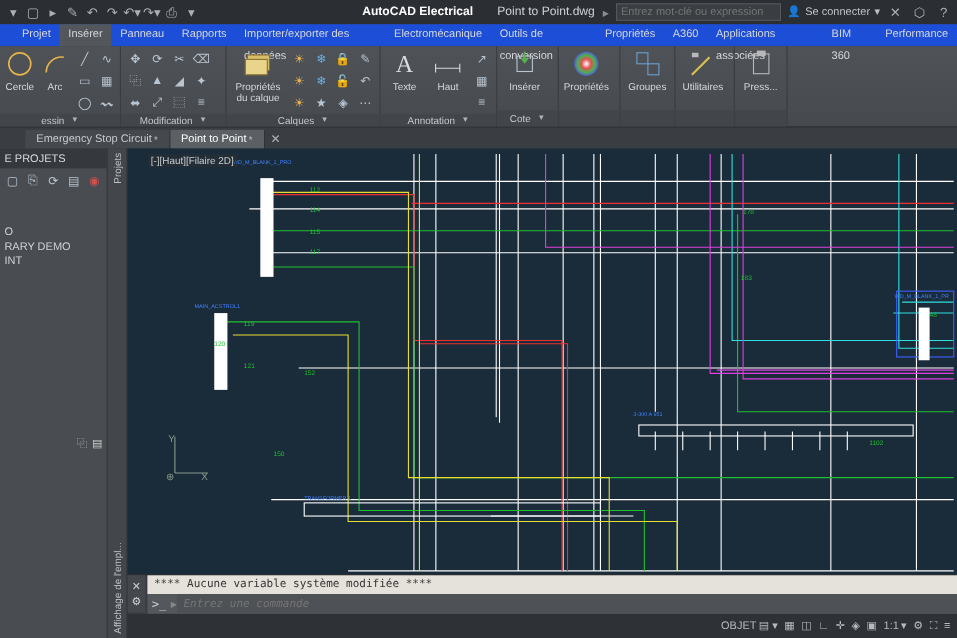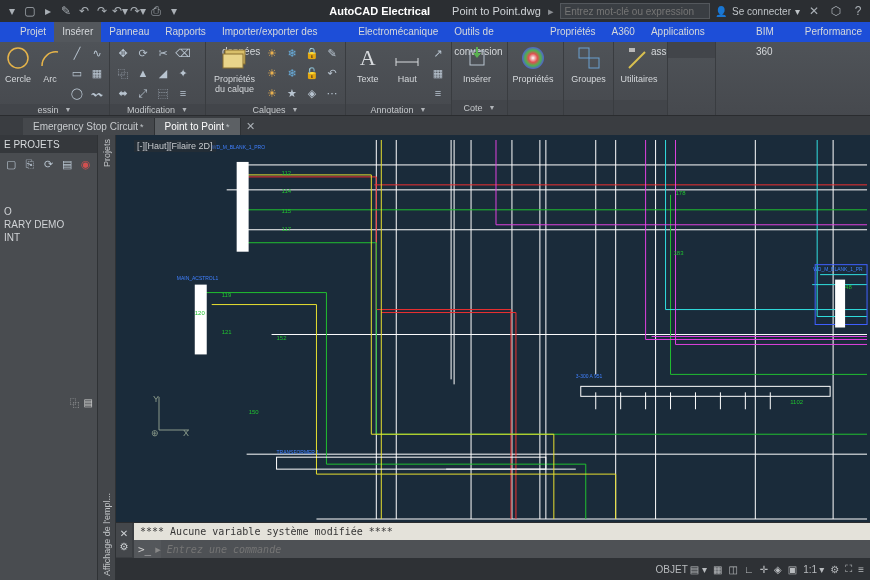--- a/index.html
+++ b/index.html
@@ -279,20 +279,31 @@
               <rect x="2" y="2" width="6" height="4" fill="#b8b8b8"></rect>
             </svg>
           </div>
         <div class="lbl">Utilitaires</div>
       </div>
     </div>
     <div class="panel-title">&nbsp;</div>
   </div>
 
   <div class="panel" style="width:48px">
+    <div class="panel-body">
+      <div class="big-btn">
+        <div class="ico">
+            <svg width="22" height="26">
+              <rect x="4" y="4" width="14" height="18" fill="none" stroke="#b8b8b8"></rect>
+              <rect x="7" y="1" width="8" height="5" fill="#b8b8b8"></rect>
+            </svg>
+          </div>
+        <div class="lbl">Press...</div>
+      </div>
+    </div>
     <div class="panel-title">&nbsp;</div>
   </div>
 </div>
 
 <div class="doctabs">
   <div class="doctab">
       <span>Emergency Stop Circuit</span>
       <span class="star">*</span>
     </div>
   <div class="doctab active">

